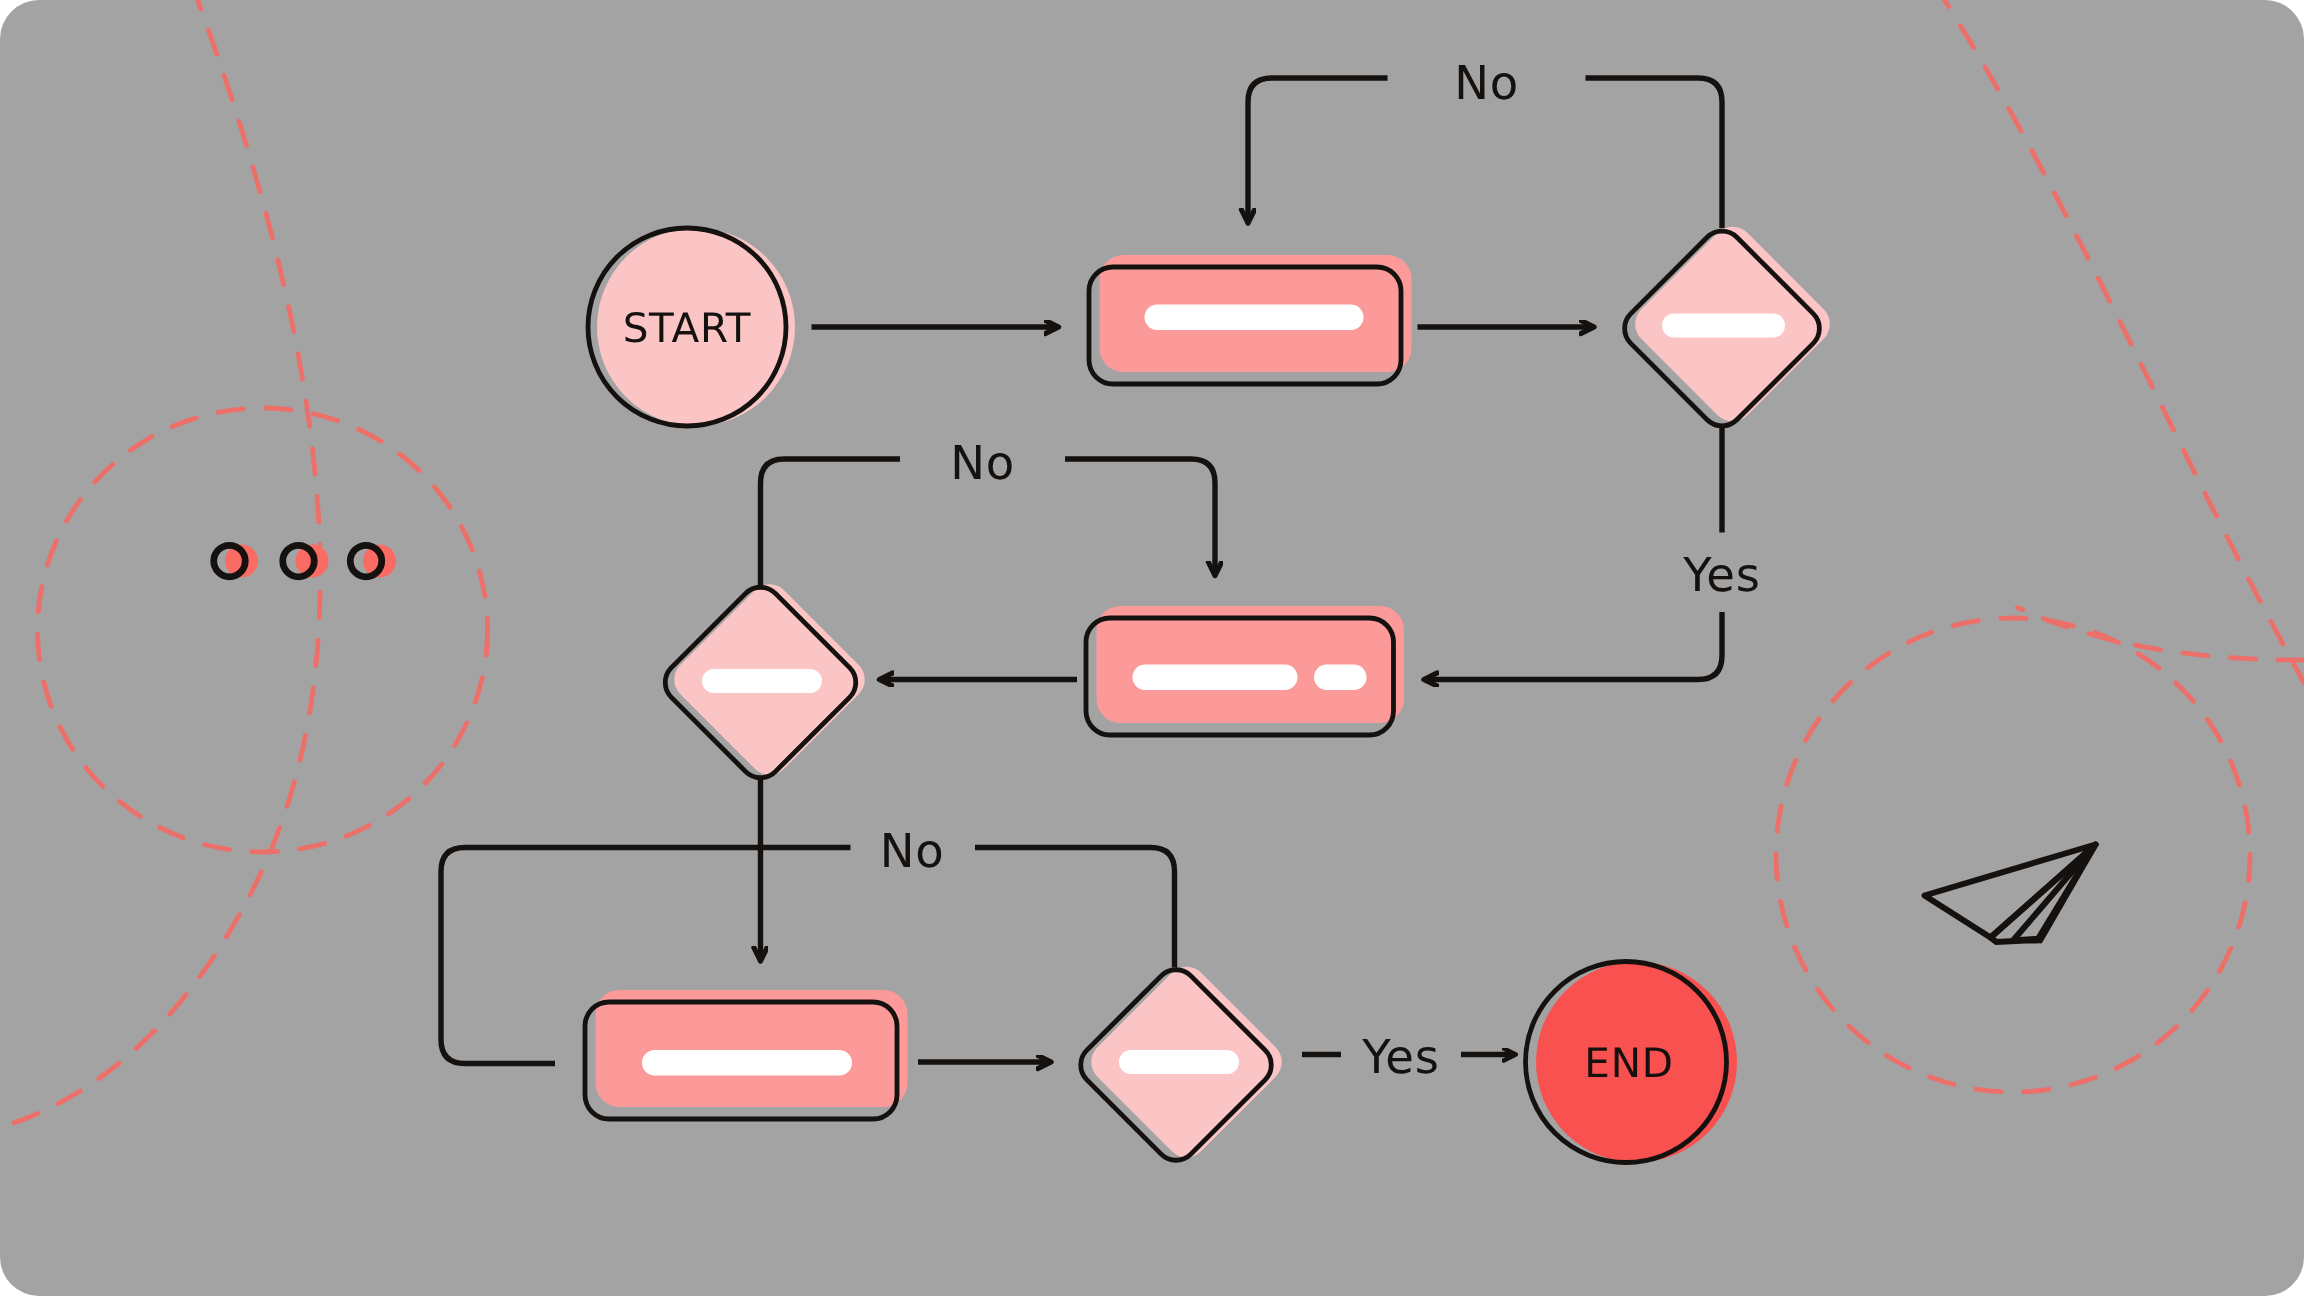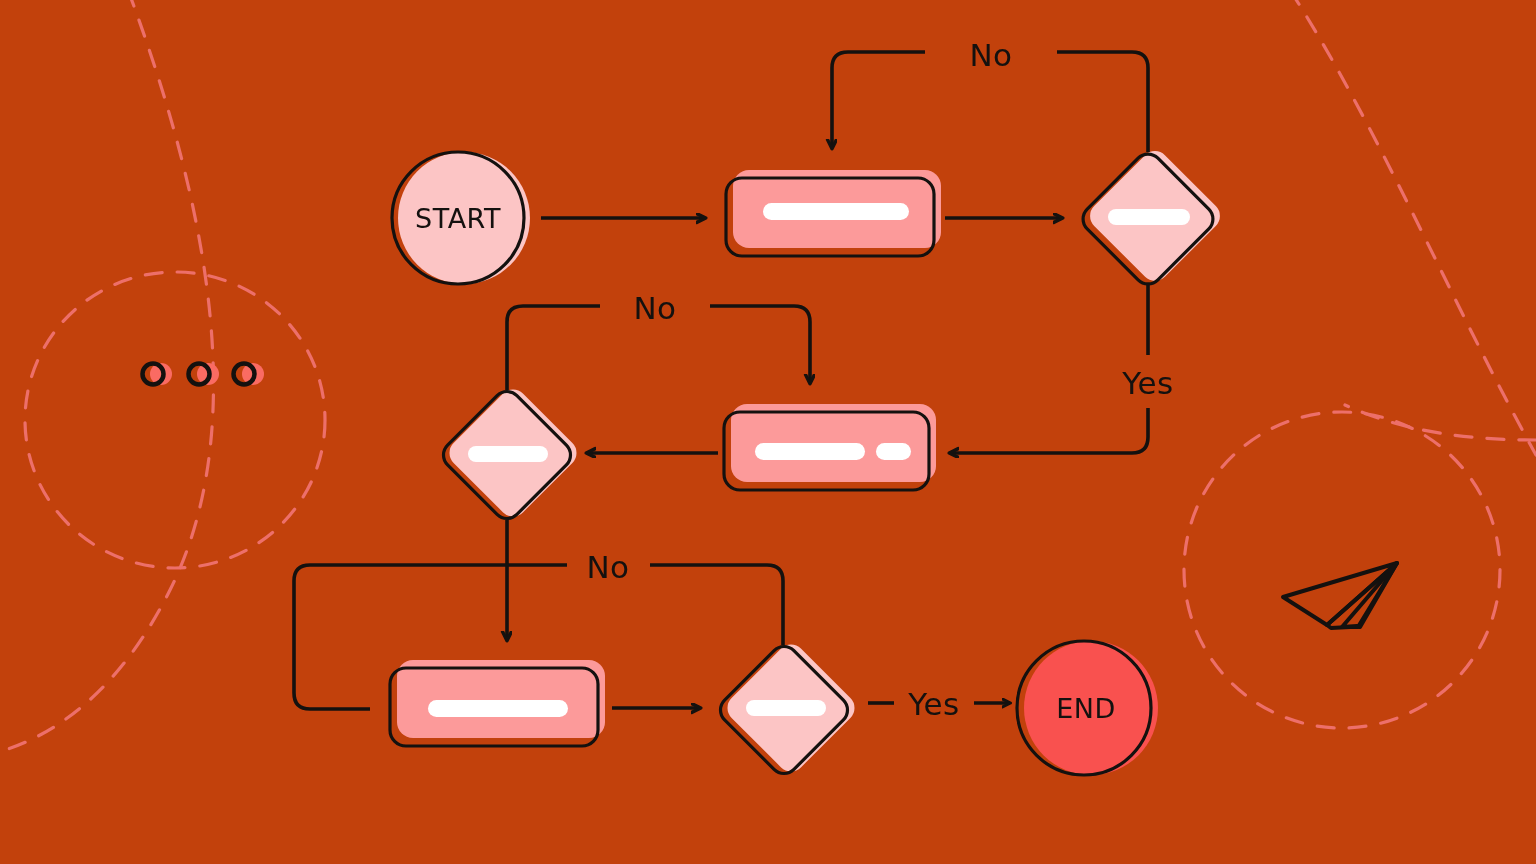--- a/index.html
+++ b/index.html
@@ -7,22 +7,23 @@
     padding: 0;
     background: #ffffff;
   }
   body {
     font-family: "DejaVu Sans", sans-serif;
   }
   #canvas {
     position: relative;
     width: 1536px;
     height: 864px;
-    background: #c2410c;
+    background: #a3a3a3;
     overflow: hidden;
+    border-radius: 26px;
   }
   #canvas svg.layer {
     position: absolute;
     left: 0;
     top: 0;
     width: 1536px;
     height: 864px;
   }
   .flow-label {
     font-family: "DejaVu Sans", sans-serif;

